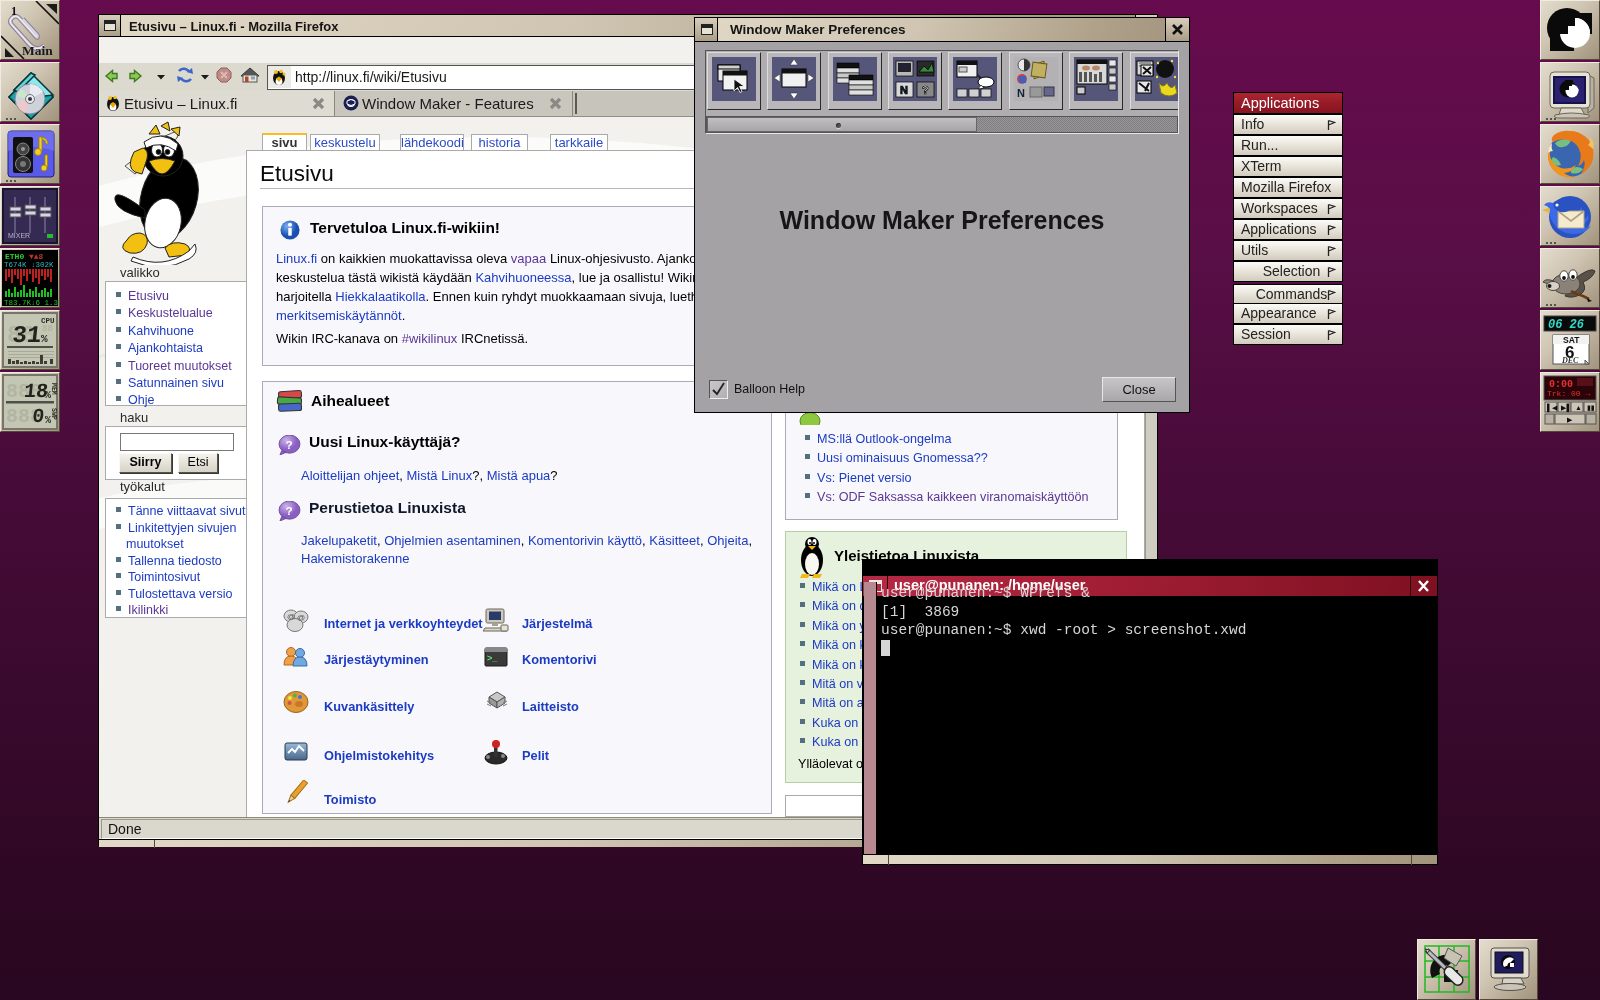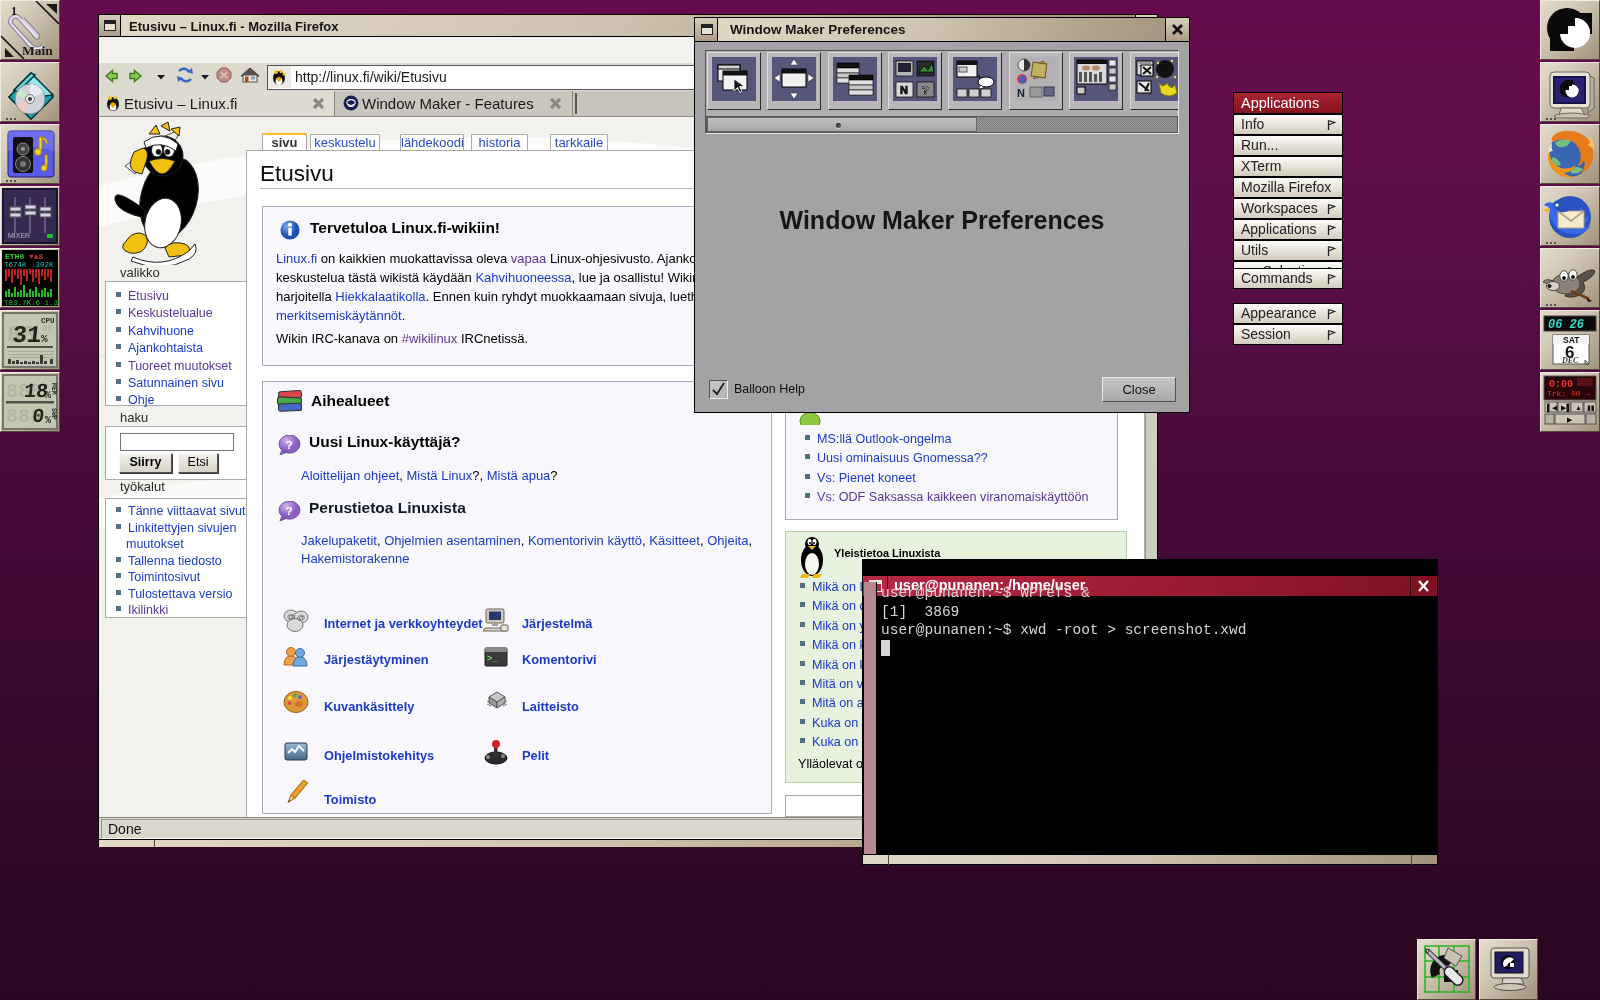--- a/index.html
+++ b/index.html
@@ -492,37 +492,37 @@
       </svg>
   <div class="ctext" style="left:225px;top:674px;">Toimisto</div>
 
   <div class="abs wbox" style="left:686px;top:268px;width:333px;height:134px;"></div>
   <svg class="abs" style="left:700px;top:294px;" width="22" height="13">
         <ellipse cx="11" cy="9" rx="10" ry="8.5" fill="#8ec83e" stroke="#5a8a20"></ellipse>
       </svg>
   <div class="abs" style="left:706px;top:312px;font-size:12.6px;line-height:19.4px;white-space:nowrap;">
    <div><span class="bu"></span><span class="ln">MS:llä Outlook-ongelma</span></div>
    <div><span class="bu"></span><span class="ln">Uusi ominaisuus Gnomessa??</span></div>
-   <div><span class="bu"></span><span class="ln">Vs: Pienet koneet</span></div>
+   <div><span class="bu"></span><span class="ln">Vs: Pienet versio</span></div>
    <div><span class="bu"></span><span class="vn">Vs: ODF Saksassa kaikkeen viranomaiskäyttöön</span></div>
   </div>
 
   <div class="abs" style="left:686px;top:413px;width:342px;height:252px;background:#e6f1de;border:1px solid #b7cfa5;box-sizing:border-box;">
    <svg class="abs" style="left:13px;top:4px;" width="26" height="43" viewBox="0 0 26 43">
     <ellipse cx="13" cy="24" rx="11" ry="16" fill="#000"></ellipse>
     <circle cx="13" cy="8" r="7" fill="#000"></circle>
     <ellipse cx="13" cy="28" rx="7" ry="11" fill="#f8f8f0"></ellipse>
     <ellipse cx="10.5" cy="6" rx="2" ry="3" fill="#fff"></ellipse>
           <ellipse cx="15.5" cy="6" rx="2" ry="3" fill="#fff"></ellipse>
     <circle cx="11" cy="7" r="1" fill="#000"></circle>
           <circle cx="15" cy="7" r="1" fill="#000"></circle>
     <path d="M9 10 h8 l-4 4 z" fill="#f0b818"></path>
     <path d="M3 38 h8 l-2 4 h-8 z M15 38 h8 l-2 4 h-8 z" fill="#f0b818"></path>
    </svg>
-   <div class="abs" style="left:48px;top:15px;font-size:11px;font-weight:bold;color:#000;">Yleistietoa Linuxista</div>
+   <div class="abs" style="left:48px;top:15px;font-size:15px;font-weight:bold;color:#000;">Yleistietoa Linuxista</div>
    <div class="abs" style="left:14px;top:46px;font-size:12.6px;line-height:19.4px;white-space:nowrap;">
     <div><span class="bu"></span><span class="ln">Mikä on Linux?</span></div>
     <div><span class="bu"></span><span class="ln">Mikä on distro?</span></div>
     <div><span class="bu"></span><span class="ln">Mikä on ydin?</span></div>
     <div><span class="bu"></span><span class="ln">Mikä on käyttöjärjestelmä?</span></div>
     <div><span class="bu"></span><span class="ln">Mikä on komentorivi?</span></div>
     <div><span class="bu"></span><span class="ln">Mitä on vapaa ohjelmisto?</span></div>
     <div><span class="bu"></span><span class="ln">Mitä on avoin lähdekoodi?</span></div>
     <div><span class="bu"></span><span class="ln">Kuka on Linus Torvalds?</span></div>
     <div><span class="bu"></span><span class="ln">Kuka on Richard Stallman?</span></div>
@@ -706,21 +706,21 @@
       </svg></div>
  <div class="mitem" style="top:127px;">Applications<svg class="sub" viewBox="0 0 9 12">
         <path d="M1.5 11 V1.5 M1.5 1.5 L7.5 3.5 L1.5 6" stroke="#222" stroke-width="1.3" fill="none"></path>
       </svg></div>
  <div class="mitem" style="top:148px;">Utils<svg class="sub" viewBox="0 0 9 12">
         <path d="M1.5 11 V1.5 M1.5 1.5 L7.5 3.5 L1.5 6" stroke="#222" stroke-width="1.3" fill="none"></path>
       </svg></div>
  <div class="mitem" style="top:169px;text-align:center;">Selection<svg class="sub" viewBox="0 0 9 12">
         <path d="M1.5 11 V1.5 M1.5 1.5 L7.5 3.5 L1.5 6" stroke="#222" stroke-width="1.3" fill="none"></path>
       </svg></div>
- <div class="mitem" style="top:176px;">Commands<svg class="sub" viewBox="0 0 9 12">
+ <div class="mitem" style="top:192px;text-align:center;">Commands<svg class="sub" viewBox="0 0 9 12">
         <path d="M1.5 11 V1.5 M1.5 1.5 L7.5 3.5 L1.5 6" stroke="#222" stroke-width="1.3" fill="none"></path>
       </svg></div>
  <div class="mitem" style="top:211px;">Appearance<svg class="sub" viewBox="0 0 9 12">
         <path d="M1.5 11 V1.5 M1.5 1.5 L7.5 3.5 L1.5 6" stroke="#222" stroke-width="1.3" fill="none"></path>
       </svg></div>
  <div class="mitem" style="top:232px;">Session<svg class="sub" viewBox="0 0 9 12">
         <path d="M1.5 11 V1.5 M1.5 1.5 L7.5 3.5 L1.5 6" stroke="#222" stroke-width="1.3" fill="none"></path>
       </svg></div>
 </div>
 

